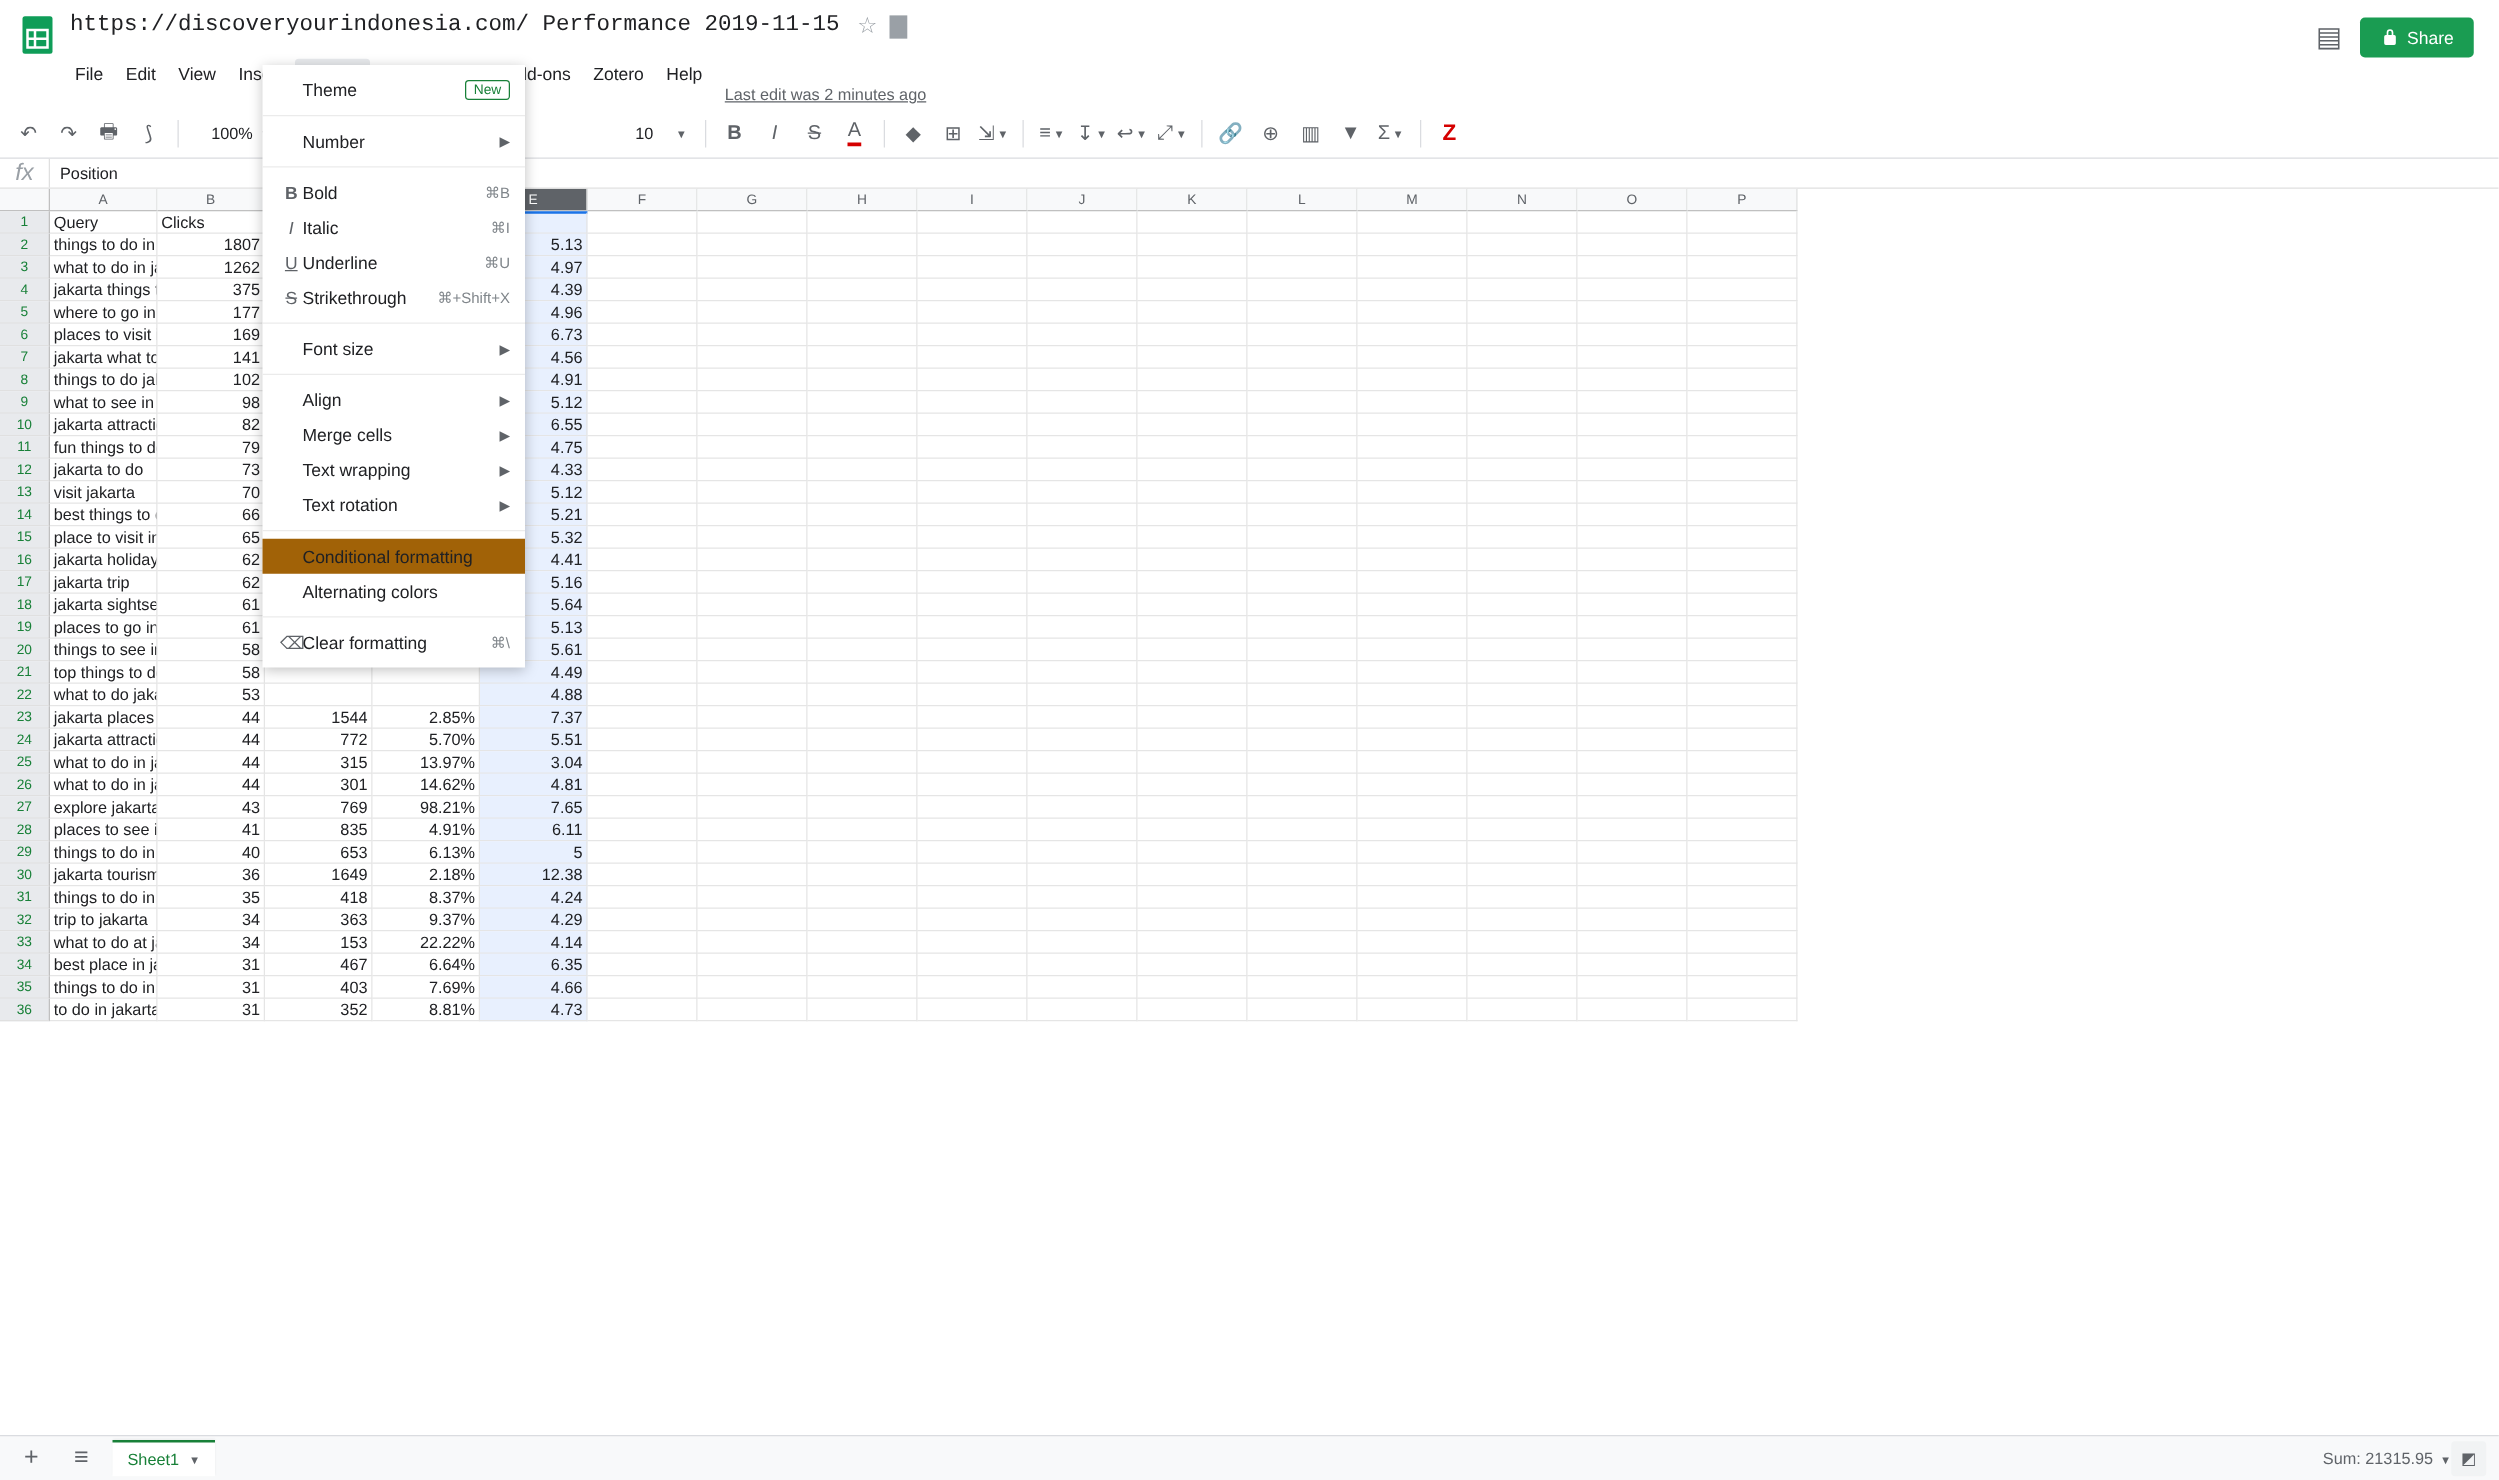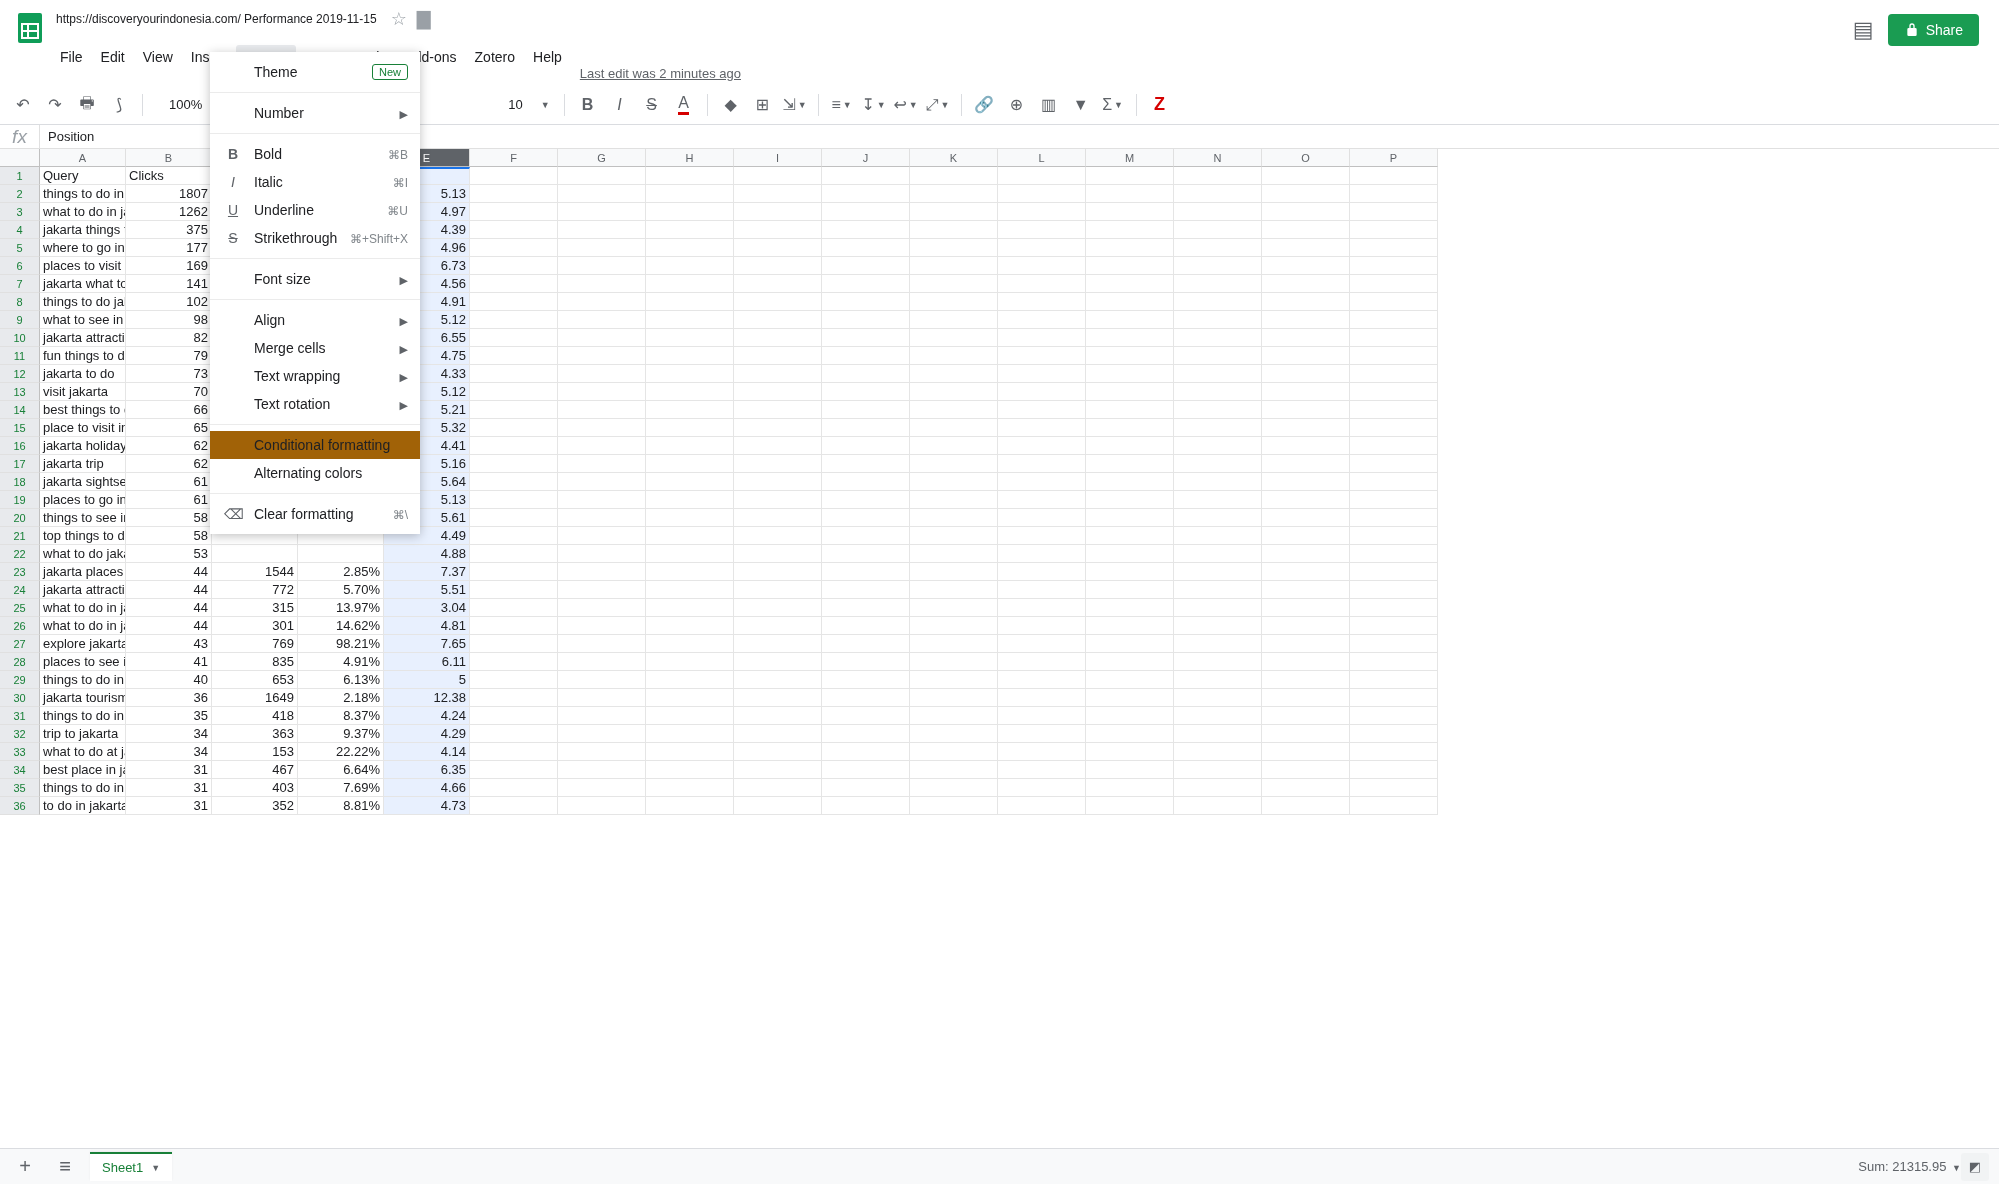--- a/index.html
+++ b/index.html
@@ -4,21 +4,21 @@
 <style>
   * { box-sizing: border-box; margin: 0; padding: 0; font-family: Arial, sans-serif; }
   body { font-size: 13px; color: #202124; background: #fff; user-select: none; overflow: hidden; }
 
   
   .header { display: flex; align-items: flex-start; padding: 8px 10px 0 10px; }
   .logo { width: 40px; height: 40px; display: flex; align-items: center; justify-content: center; }
   .logo svg { width: 36px; height: 36px; }
   .title-area { flex: 1; padding-left: 2px; }
   .title-row { display: flex; align-items: center; gap: 10px; }
-  .doc-title { font-size: 12px; color: #202124; padding: 2px 4px; }
+  .doc-title { font-size: 18px; color: #202124; padding: 2px 4px; font-family: Liberation Mono, monospace; }
   .star-icon, .folder-icon { color: #9aa0a6; font-size: 18px; }
   .menubar { display: flex; gap: 2px; margin-top: 2px; align-items: center; }
   .menubar .menu-item { padding: 4px 8px; color: #202124; font-size: 14px; cursor: pointer; border-radius: 3px; }
   .menubar .menu-item.active { background: #e8eaed; }
   .last-edit { color: #5f6368; text-decoration: underline; font-size: 13px; margin-left: 8px; margin-top: 34px; }
   .header-right { display: flex; align-items: center; gap: 14px; padding-right: 10px; padding-top: 6px; }
   .comment-icon { color: #5f6368; font-size: 22px; }
   .share-btn { background: #1a9c52; color: #fff; border-radius: 4px; padding: 8px 16px; font-size: 14px; font-weight: 500; display: flex; align-items: center; gap: 6px; }
   .share-btn svg { width: 16px; height: 16px; fill: #fff; }
 
@@ -46,21 +46,21 @@
   .cell.num { justify-content: flex-end; }
   .cell.sel-col { background: #e8f0fe; }
   .corner { background: #f8f9fa; border-right: 1px solid #c0c0c0; border-bottom: 1px solid #c0c0c0; }
   .sel-border-top { border-top: 2px solid #1a73e8; }
 
   .hscroll { position: absolute; bottom: 0; left: 40px; right: 20px; height: 12px; background: #f1f1f1; }
   .hscroll-thumb { position: absolute; left: 0; width: 60%; height: 100%; background: #dadce0; border-radius: 6px; }
 
   
   .format-menu { position: absolute; top: 52px; left: 210px; width: 210px; background: #fff; box-shadow: 0 2px 10px rgba(0,0,0,0.25); z-index: 100; padding: 6px 0; font-size: 14px; }
-  .fm-item { display: flex; align-items: flex-end; padding: 6px 12px 6px 14px; gap: 12px; cursor: pointer; color: #202124; }
+  .fm-item { display: flex; align-items: center; padding: 6px 12px 6px 14px; cursor: pointer; color: #202124; }
   .fm-item:hover, .fm-item.hovered { background: #a16207; }
   .fm-icon { width: 18px; text-align: center; color: #5f6368; font-size: 14px; }
   .fm-label { flex: 1; }
   .fm-shortcut { color: #80868b; font-size: 12px; }
   .fm-sep { border-top: 1px solid #ebebeb; margin: 6px 0; }
   .fm-badge { border: 1px solid #188038; color: #188038; border-radius: 3px; padding: 1px 6px; font-size: 11px; font-weight: 500; }
   .fm-arrow { color: #5f6368; font-size: 11px; }
 
   
   .tab-bar { position: fixed; bottom: 0; left: 0; right: 0; height: 36px; background: #f8f9fa; border-top: 1px solid #dadce0; display: flex; align-items: center; padding: 0 10px; gap: 10px; }

